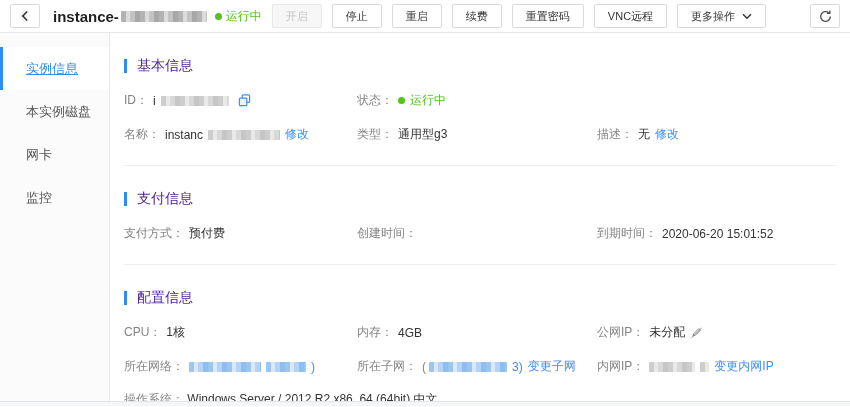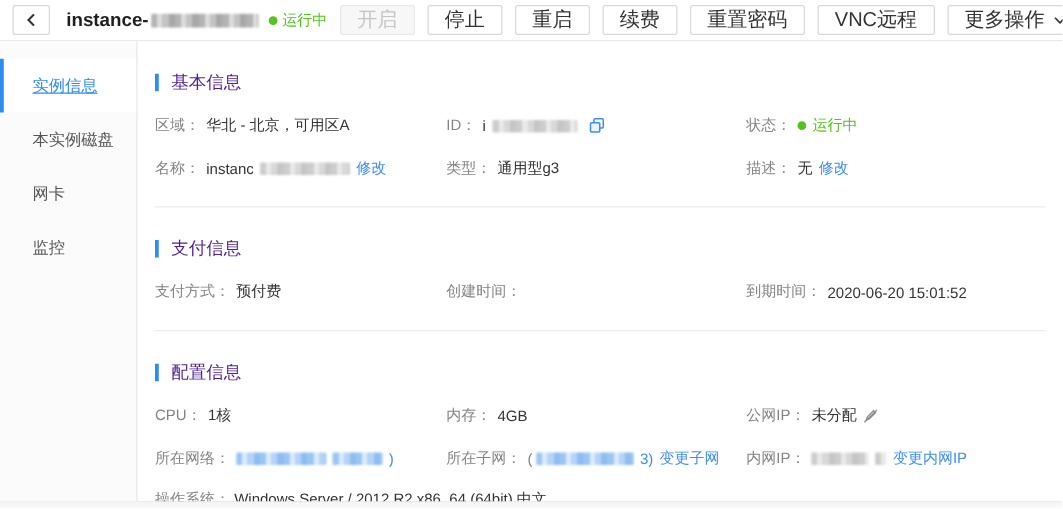--- a/index.html
+++ b/index.html
@@ -13,21 +13,21 @@
             border-bottom:1px solid #e8e8e8; background:#fff; }
   .back-btn { width:30px; height:24px; border:1px solid #d9d9d9; background:#fff;
               border-radius:2px; display:flex; align-items:center; justify-content:center;
               cursor:pointer; margin-right:13px; flex:none; }
   .page-title { font-size:15px; font-weight:bold; color:#1f1f1f; display:flex;
                 align-items:center; white-space:nowrap; }
   .status { display:inline-flex; align-items:center; gap:4px; color:#52c41a;
             font-size:12px; margin-left:8px; white-space:nowrap; }
   .dot { width:7px; height:7px; border-radius:50%; background:#52c41a; display:inline-block; }
   .btn { height:24px; padding:0 13px; border:1px solid #d9d9d9; background:#fff; color:#333;
-         font-size:16px; border-radius:2px; margin-left:10px; cursor:pointer;
+         font-size:11px; border-radius:2px; margin-left:10px; cursor:pointer;
          font-family:inherit; display:inline-flex; align-items:center; gap:7px; white-space:nowrap; }
   .btn.disabled { color:#c5c5c5; background:#f7f7f7; border-color:#e7e7e7; cursor:not-allowed; }
   .icon-btn { margin-left:auto; width:30px; height:24px; border:1px solid #d9d9d9;
               background:#fff; border-radius:2px; display:flex; align-items:center;
               justify-content:center; cursor:pointer; }
   
   .layout { display:flex; height:369px; border-bottom:1px solid #e3e6e9; background:#fff; }
   .footer-strip { height:4px; background:#f4f6f8; }
   .sidebar { width:110px; flex:none; border-right:1px solid #e8e8e8; background:#fbfbfb;
              padding-top:14px; }
@@ -111,24 +111,20 @@
   </nav>
 
   <main class="main">
 
     <div class="section-header">
       <span class="section-bar"></span>
       <span class="section-title">基本信息</span>
     </div>
     <div class="info-row">
       <div class="field">
-        <span class="label">区域：</span>
-        <span class="value">华北 - 北京，可用区A</span>
-      </div>
-      <div class="field">
         <span class="label">ID：</span>
         <span class="value">i</span>
         <span class="censor" style="width:68px;"></span>
         <span style="display:flex; margin-left:4px; cursor:pointer;">
           <svg width="13" height="13" viewBox="0 0 14 14">
             <rect x="4.5" y="1" width="8" height="8" rx="1" fill="#fff" stroke="#3d8df5" stroke-width="1.3"></rect>
             <rect x="1.5" y="4.5" width="8" height="8" rx="1" fill="#eaf3fe" stroke="#3d8df5" stroke-width="1.3"></rect>
           </svg>
         </span>
       </div>

